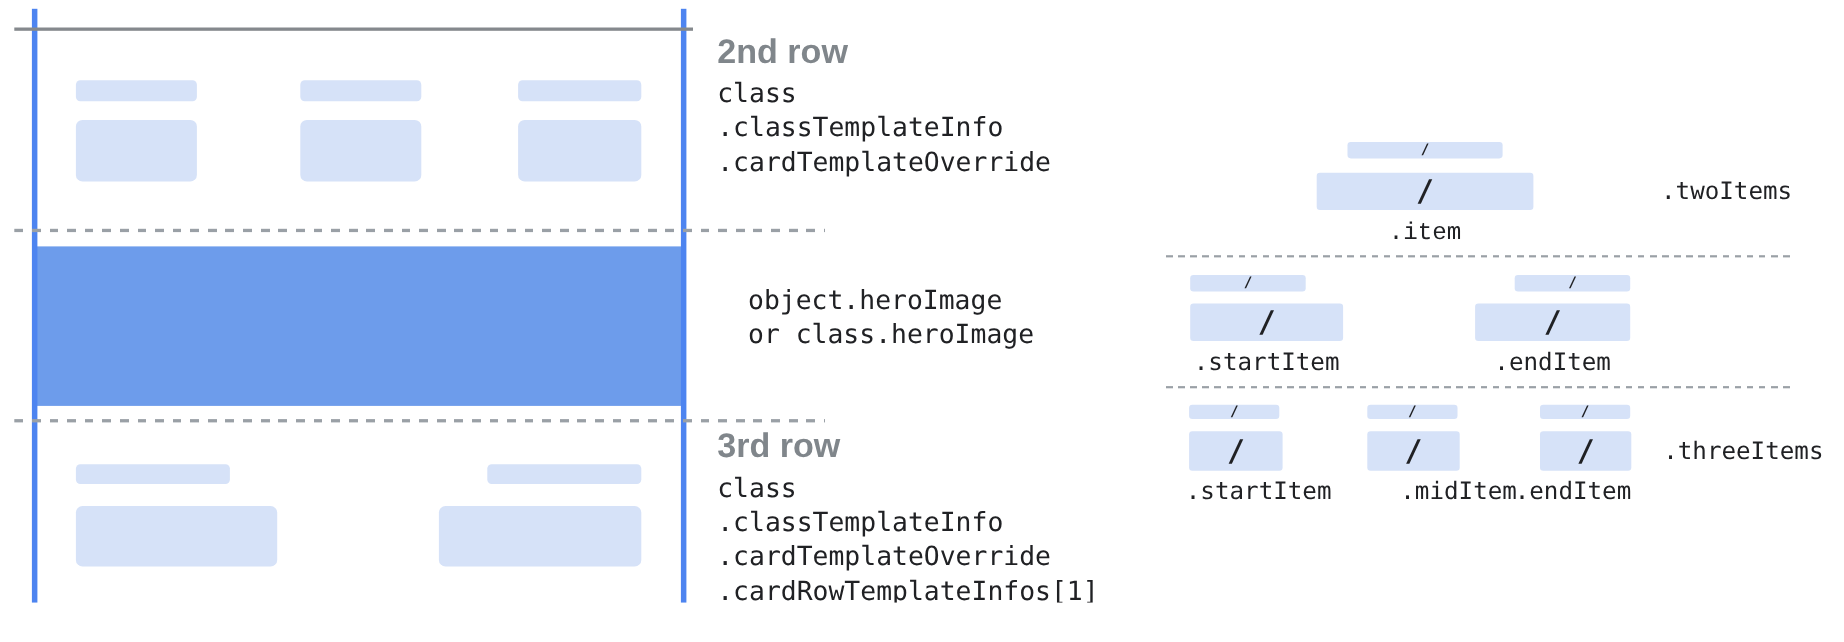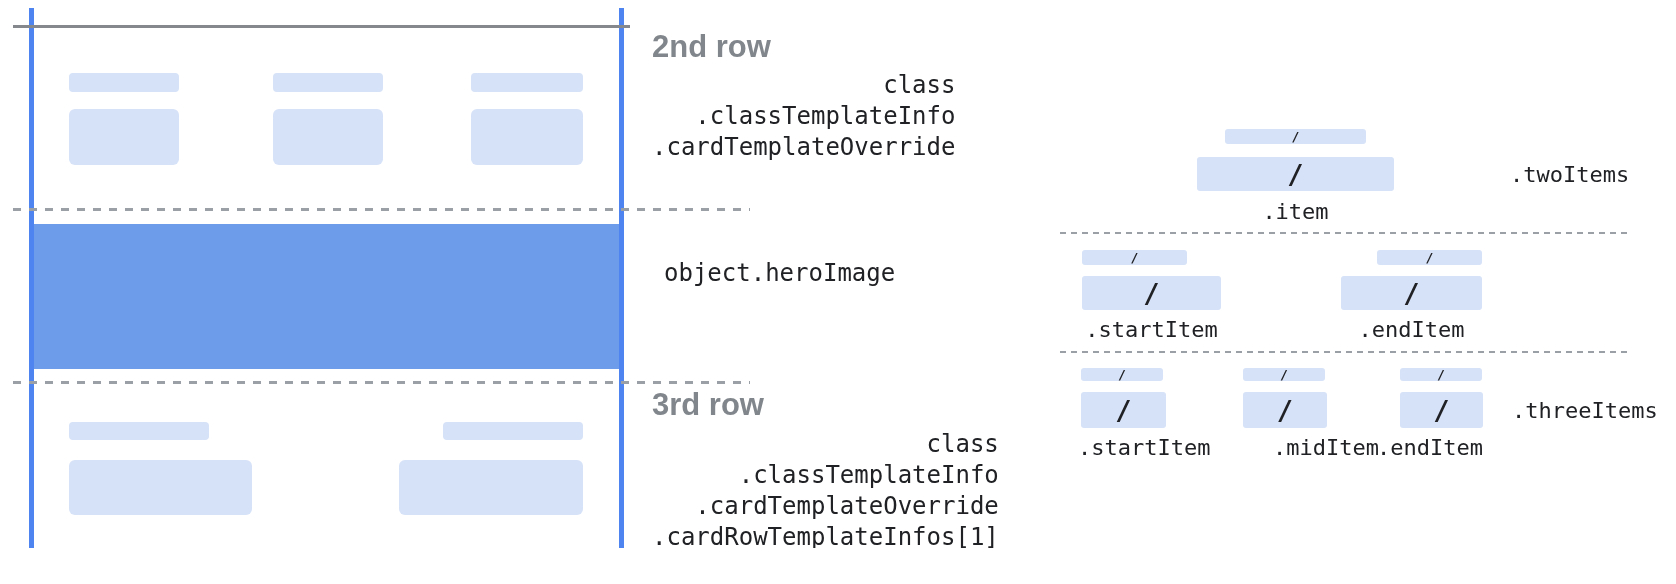--- a/index.html
+++ b/index.html
@@ -17,21 +17,21 @@
   
   .hero{position:absolute;background:#6d9ceb;}
 
   
   .bar{position:absolute;background:#d6e2f8;border-radius:4px;}
   .box{position:absolute;background:#d6e2f8;border-radius:6px;}
 
   
   .heading{position:absolute;color:#80868b;font-weight:bold;font-size:31px;line-height:34px;}
   .code{position:absolute;color:#202124;font-family:"DejaVu Sans Mono",monospace;
-        font-size:24px;line-height:31px;white-space:nowrap;text-align:right;}
+        font-size:24px;line-height:31px;white-space:nowrap;}
   .code div{height:31px;}
   .mlabel{position:absolute;color:#202124;font-family:"DejaVu Sans Mono",monospace;
           font-size:22px;white-space:nowrap;}
   .center{text-align:center;}
 
   
   .slashbar{position:absolute;background:#d6e2f8;border-radius:3px;display:flex;
             align-items:center;justify-content:center;color:#202124;
             font-family:"DejaVu Sans Mono",monospace;font-weight:bold;}
   .sb-small{font-size:13px;}
@@ -65,42 +65,43 @@
   <div class="bar" style="left:443px;top:422px;width:140px;height:18px;"></div>
   <div class="box" style="left:399px;top:460px;width:184px;height:55px;"></div>
 
   <div class="heading" style="left:652px;top:30px;">2nd row</div>
   <div class="code" style="left:652px;top:70px;">
     <div>class</div>
     <div>.classTemplateInfo</div>
     <div>.cardTemplateOverride</div>
   </div>
 
-  <div class="code" style="left:664px;top:257px;line-height:32px;">
+  <div class="code" style="left:680px;top:257px;line-height:32px;">
     <div>object.heroImage</div>
+    <div>or class.heroImage</div>
   </div>
 
   <div class="heading" style="left:652px;top:388px;">3rd row</div>
   <div class="code" style="left:652px;top:429px;">
     <div>class</div>
     <div>.classTemplateInfo</div>
     <div>.cardTemplateOverride</div>
     <div>.cardRowTemplateInfos[1]</div>
   </div>
 
   <div class="dash-right" style="left:1060px;top:232px;width:568px;"></div>
   <div class="dash-right" style="left:1060px;top:351px;width:568px;"></div>
 
   <div class="slashbar sb-small" style="left:1225px;top:129px;width:141px;height:15px;">
     <span>/</span>
   </div>
   <div class="slashbar sb-big" style="left:1197px;top:157px;width:197px;height:34px;">
     <span>/</span>
   </div>
-  <div class="mlabel center" style="left:1197px;top:199px;width:197px;">.item</div>
+  <div class="mlabel center" style="left:1197px;top:199px;width:197px;font-family:Liberation Mono, monospace;">.item</div>
   <div class="rowname" style="left:1510px;top:157px;height:34px;">.twoItems</div>
 
   <div class="slashbar sb-small" style="left:1082px;top:250px;width:105px;height:15px;">
     <span>/</span>
   </div>
   <div class="slashbar sb-big" style="left:1082px;top:276px;width:139px;height:34px;">
     <span>/</span>
   </div>
   <div class="slashbar sb-small" style="left:1377px;top:250px;width:105px;height:15px;">
     <span>/</span>

